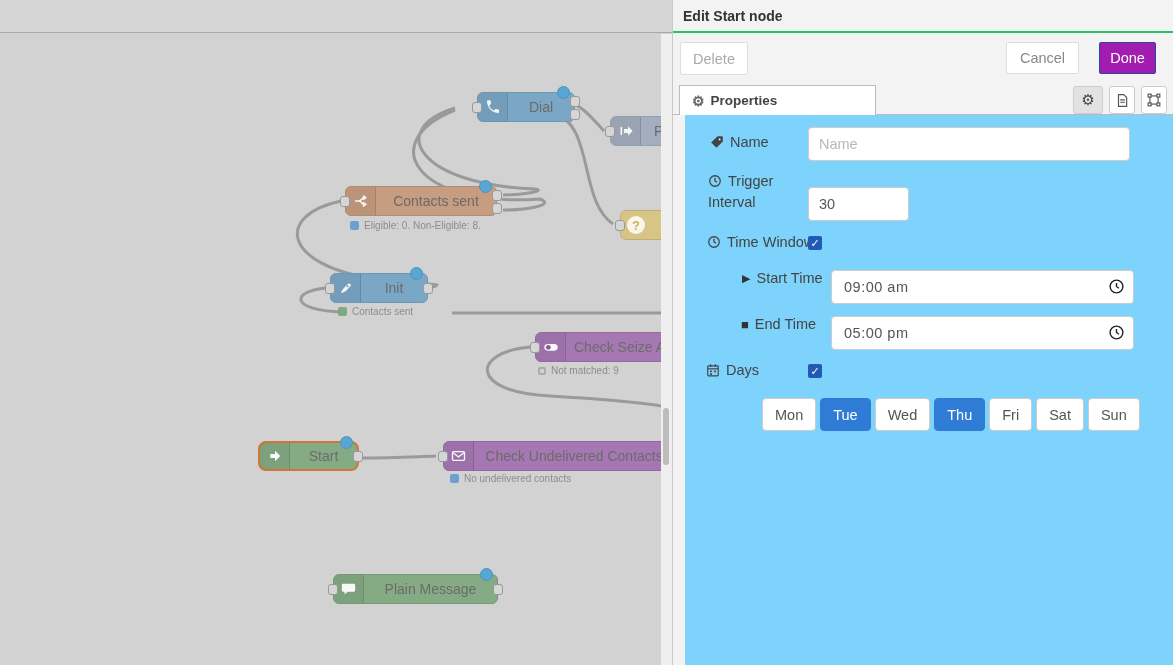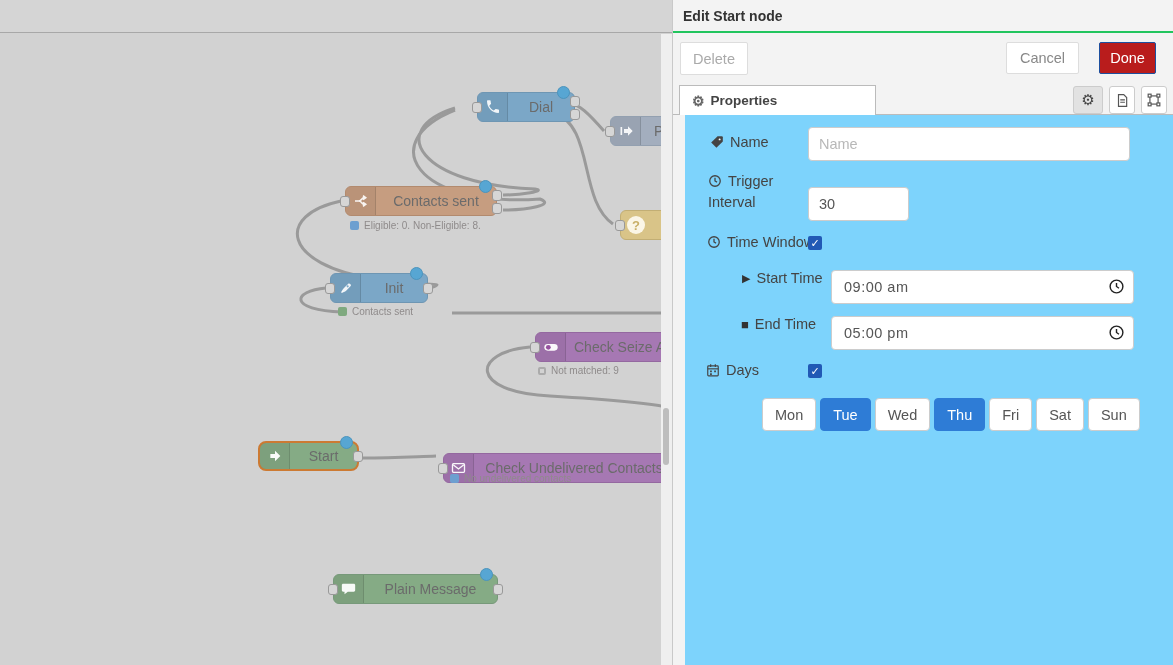--- a/index.html
+++ b/index.html
@@ -41,21 +41,21 @@
 
   .vscroll-track { position:absolute; left:661px; top:34px; width:11px; height:631px; background:#efefef; }
   .vscroll-thumb { position:absolute; left:2px; top:374px; width:6px; height:57px; background:#bdbdbd; border-radius:3px; }
 
   
   .panel { position:absolute; left:672px; top:0; width:501px; height:665px; background:#f3f3f3; border-left:1px solid #c9c9c9; }
   .panel-title { position:absolute; left:0; top:0; width:100%; height:33px; line-height:33px; padding-left:10px; font-size:14px; font-weight:bold; color:#333; background:#f3f3f3; border-bottom:2px solid #22c55e; }
   .btn { font-family:"Liberation Sans", sans-serif; font-size:14.5px; border-radius:2px; cursor:pointer; }
   .btn-delete { position:absolute; left:7px; top:42px; width:68px; height:33px; background:#fff; border:1px solid #ddd; color:#aaa; }
   .btn-cancel { position:absolute; left:333px; top:42px; width:73px; height:32px; background:#fff; border:1px solid #ddd; color:#888; }
-  .btn-done   { position:absolute; left:426px; top:42px; width:57px; height:32px; background:#b91c1c; border:1px solid #1d4f9e; color:#fff; }
+  .btn-done   { position:absolute; left:426px; top:42px; width:57px; height:32px; background:#a21caf; border:1px solid #1d4f9e; color:#fff; }
 
   .tab-bar { position:absolute; left:0; top:85px; width:100%; height:30px; border-bottom:1px solid #bbb; background:#f3f3f3; }
   .tab-active { position:absolute; left:6px; top:0; width:197px; height:30px; background:#fff; border:1px solid #bbb; border-bottom:none; display:flex; align-items:center; gap:6px; padding-left:12px; font-size:13.5px; font-weight:bold; color:#444; }
   .tab-active .gear { color:#666; font-size:14px; }
   .tool-btn { position:absolute; top:1px; height:28px; background:#fff; border:1px solid #ccc; border-radius:3px; display:flex; align-items:center; justify-content:center; color:#555; cursor:pointer; }
   .tool-btn.pressed { background:#e2e2e2; }
   .tb-gear { left:400px; width:30px; font-size:15px; color:#444; }
   .tb-doc { left:436px; width:26px; }
   .tb-frame { left:468px; width:26px; }
 
@@ -183,21 +183,21 @@
       <span class="nicon">
         <svg class="ic" width="16" height="16" viewBox="0 0 24 24">
             <path d="M5 9h7V4l8 8-8 8v-5H5z" fill="#fff" opacity="0.95"></path>
           </svg>
       </span>
       <span class="nlabel">Start</span>
       <span class="port pout" style="top:8px;"></span>
       <span class="changed-dot"></span>
     </div>
 
-    <div class="node n-purple" style="left:443px;top:441px;width:232px;margin-top:12px;">
+    <div class="node n-purple" style="left:443px;top:441px;width:232px;">
       <span class="nicon">
         <svg class="ic" width="17" height="16" viewBox="0 0 24 24" fill="none" stroke="#fff" stroke-width="2" opacity="0.95">
             <rect x="3" y="5.5" width="18" height="13" rx="1.5"></rect>
             <path d="M4 7l8 6.5L20 7"></path>
           </svg>
       </span>
       <span class="nlabel">Check Undelivered Contacts</span>
       <span class="port pin"></span>
     </div>
     <div class="status" style="left:450px;top:473px;">

